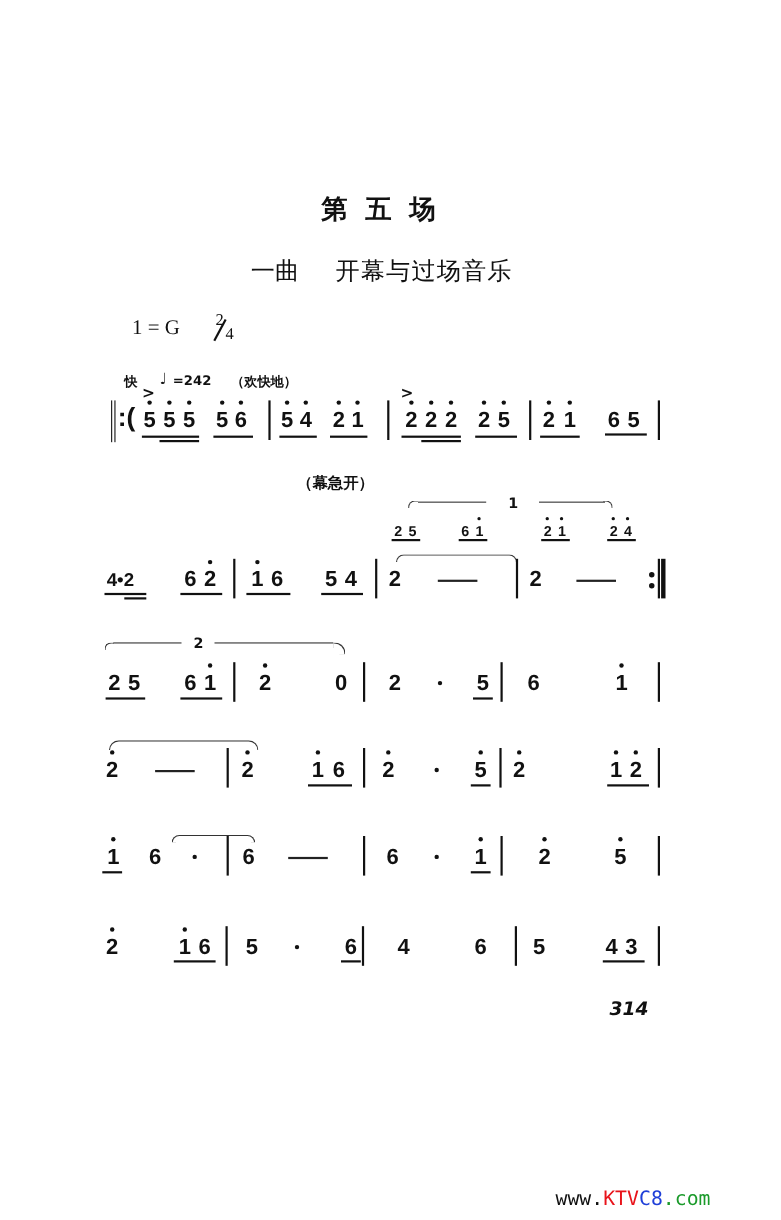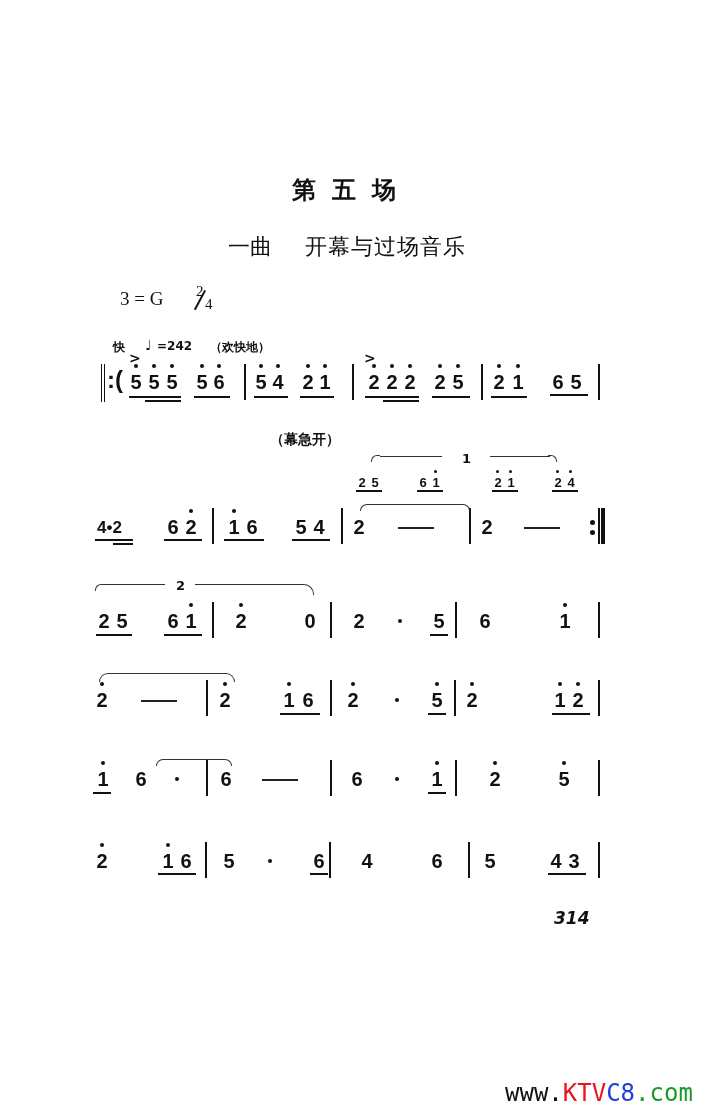--- a/index.html
+++ b/index.html
@@ -16,30 +16,30 @@
   .note.sm { font-size:13px; line-height:13px; width:10px; }
   .note.sm.hi::before { left:3px; top:-6px; width:3px; height:3px; }
   .ul { position:absolute; height:2px; background:#111; }
   .bar { position:absolute; width:2px; background:#111; }
   .dash { position:absolute; height:2px; background:#222; }
   .dot { position:absolute; width:5px; height:5px; border-radius:50%; background:#111; }
   .tie { position:absolute; border-top:1.5px solid #333; border-left:1.5px solid #333; border-right:1.5px solid #333; border-radius:10px 10px 0 0; height:6px; }
   .volta { position:absolute; height:1px; background:#333; }
   .small { font-size:13px; font-weight:bold; }
   .pagenum { font-family:"DejaVu Sans", sans-serif; font-style:italic; font-weight:bold; font-size:17px; }
-  .wm { font-family:"DejaVu Sans Mono", monospace; font-size:24px; letter-spacing:0px;text-align:center; }
+  .wm { font-family:"DejaVu Sans Mono", monospace; font-size:18px; letter-spacing:0px;text-align:center; }
 </style>
 </head>
 <body>
 
 <div class="abs title" style="left:292px;top:174px;">第五场</div>
 <div class="abs subtitle" style="left:228px;top:232px;">一曲</div>
 <div class="abs subtitle" style="left:305px;top:232px;letter-spacing:1px;">开幕与过场音乐</div>
 
-<div class="abs key" style="left:120px;top:288px;">3 = G</div>
+<div class="abs key" style="left:120px;top:288px;">1 = G</div>
 <div class="abs frac" style="left:196px;top:283px;">2</div>
 <div class="abs" style="left:199px;top:289px;width:1.5px;height:22px;background:#111;transform:rotate(28deg);"></div>
 <div class="abs frac" style="left:205px;top:296px;">4</div>
 
 <div class="abs tempo" style="left:113px;top:339px;">快</div>
 <div class="abs tempo" style="left:145px;top:337px;font-size:14px;">♩</div>
 <div class="abs tempo" style="left:157px;top:339px;">=242</div>
 <div class="abs tempo" style="left:210px;top:339px;">（欢快地）</div>
 
 <div class="bar" style="left:101px;top:364px;height:38px;width:1px;"></div>

